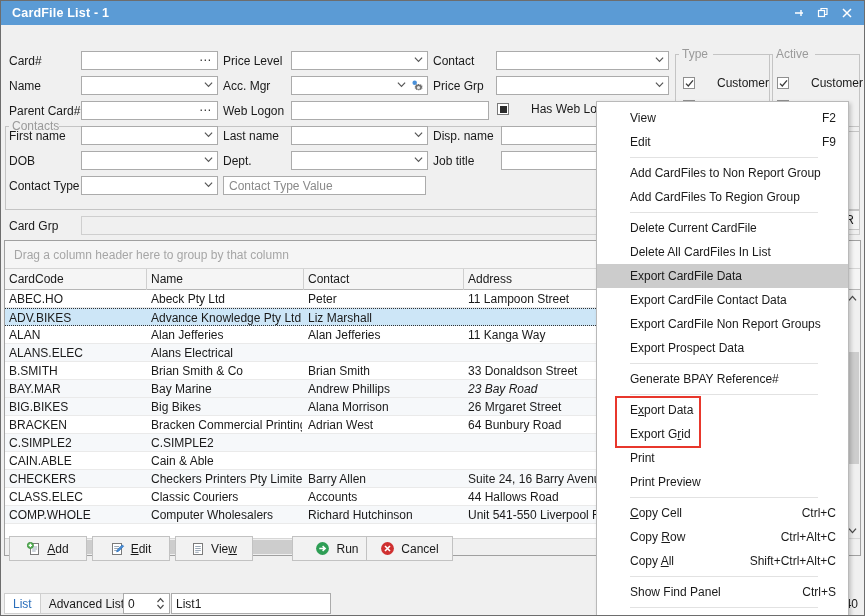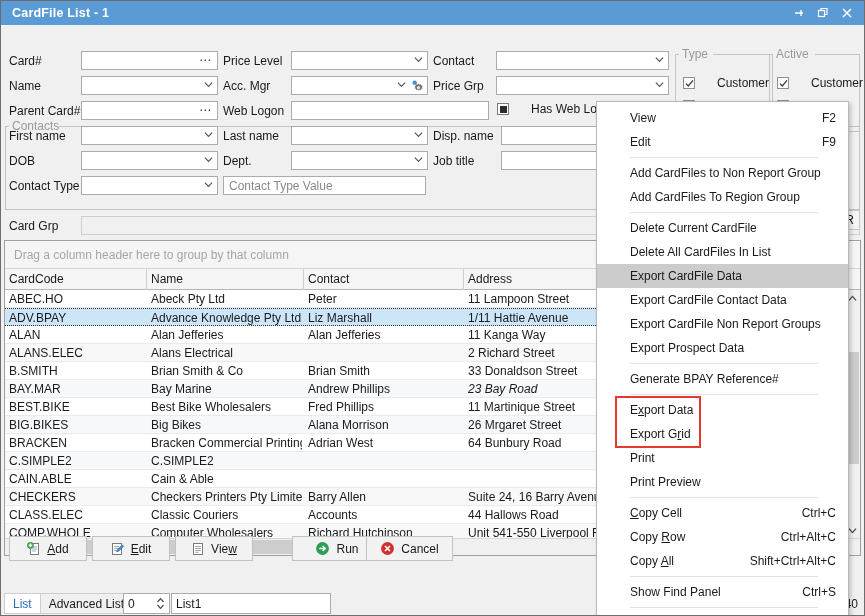--- a/index.html
+++ b/index.html
@@ -327,58 +327,49 @@
       </div>
     <div class="rows" id="grid-rows">
         <div class="row">
           <div class="cell" style="left: 4px; width: 136px;">ABEC.HO</div>
           <div class="cell" style="left: 146px; width: 151px;">Abeck Pty Ltd</div>
           <div class="cell" style="left: 303px; width: 154px;">Peter</div>
           <div class="cell" style="left: 463px; width: 182px;">11 Lampoon Street</div>
           <div class="cell" style="left: 651px; width: 94px;">Australia</div>
         </div>
         <div class="row sel">
-          <div class="cell" style="left: 4px; width: 136px;">ADV.BPAY</div>
+          <div class="cell" style="left: 4px; width: 136px;">ADV.BIKES</div>
           <div class="cell" style="left: 146px; width: 151px;">Advance Knowledge Pty Ltd</div>
           <div class="cell" style="left: 303px; width: 154px;">Liz Marshall</div>
-          <div class="cell" style="left: 463px; width: 182px;">1/11 Hattie Avenue</div>
           <div class="cell" style="left: 651px; width: 94px;">Australia</div>
         </div>
         <div class="row">
           <div class="cell" style="left: 4px; width: 136px;">ALAN</div>
           <div class="cell" style="left: 146px; width: 151px;">Alan Jefferies</div>
           <div class="cell" style="left: 303px; width: 154px;">Alan Jefferies</div>
           <div class="cell" style="left: 463px; width: 182px;">11 Kanga Way</div>
           <div class="cell" style="left: 651px; width: 94px;">Australia</div>
         </div>
         <div class="row alt">
           <div class="cell" style="left: 4px; width: 136px;">ALANS.ELEC</div>
           <div class="cell" style="left: 146px; width: 151px;">Alans Electrical</div>
-          <div class="cell" style="left: 463px; width: 182px;">2 Richard Street</div>
           <div class="cell" style="left: 651px; width: 94px;">Australia</div>
         </div>
         <div class="row">
           <div class="cell" style="left: 4px; width: 136px;">B.SMITH</div>
           <div class="cell" style="left: 146px; width: 151px;">Brian Smith &amp; Co</div>
           <div class="cell" style="left: 303px; width: 154px;">Brian Smith</div>
           <div class="cell" style="left: 463px; width: 182px;">33 Donaldson Street</div>
           <div class="cell" style="left: 651px; width: 94px;">Australia</div>
         </div>
         <div class="row alt">
           <div class="cell" style="left: 4px; width: 136px;">BAY.MAR</div>
           <div class="cell" style="left: 146px; width: 151px;">Bay Marine</div>
           <div class="cell" style="left: 303px; width: 154px;">Andrew Phillips</div>
           <div class="cell" style="left: 463px; width: 182px; font-style: italic;">23 Bay Road</div>
-          <div class="cell" style="left: 651px; width: 94px;">Australia</div>
-        </div>
-        <div class="row">
-          <div class="cell" style="left: 4px; width: 136px;">BEST.BIKE</div>
-          <div class="cell" style="left: 146px; width: 151px;">Best Bike Wholesalers</div>
-          <div class="cell" style="left: 303px; width: 154px;">Fred Phillips</div>
-          <div class="cell" style="left: 463px; width: 182px;">11 Martinique Street</div>
           <div class="cell" style="left: 651px; width: 94px;">Australia</div>
         </div>
         <div class="row alt">
           <div class="cell" style="left: 4px; width: 136px;">BIG.BIKES</div>
           <div class="cell" style="left: 146px; width: 151px;">Big Bikes</div>
           <div class="cell" style="left: 303px; width: 154px;">Alana Morrison</div>
           <div class="cell" style="left: 463px; width: 182px;">26 Mrgaret Street</div>
           <div class="cell" style="left: 651px; width: 94px;">Australia</div>
         </div>
         <div class="row">

